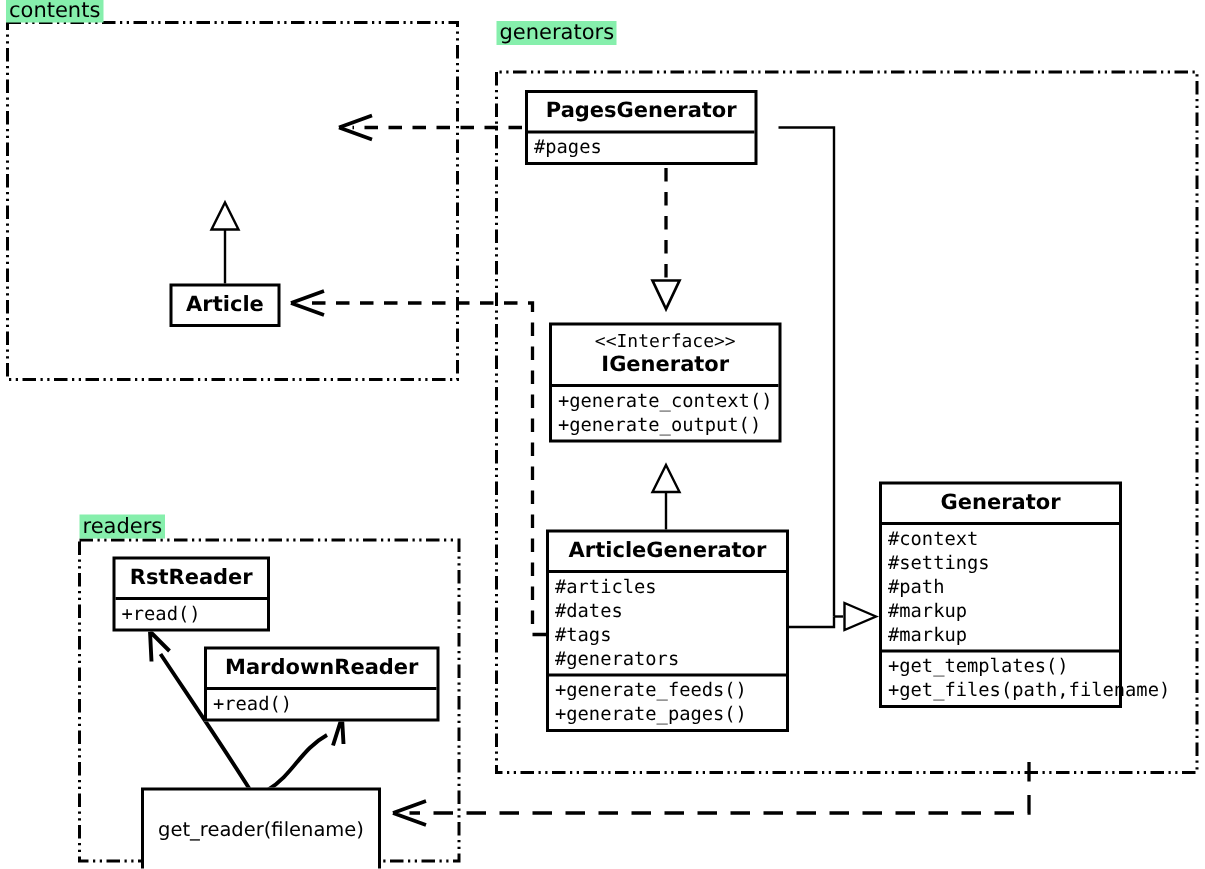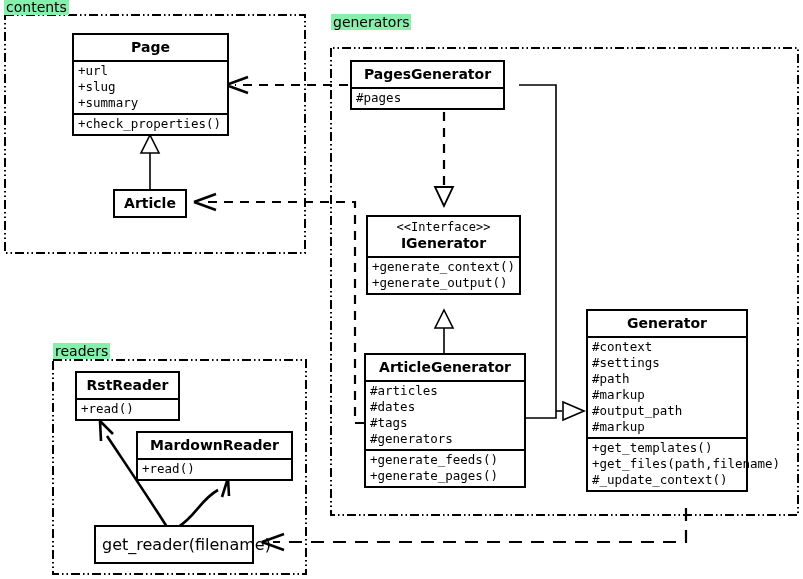--- a/index.html
+++ b/index.html
@@ -13,22 +13,22 @@
   
   .cls{position:absolute;box-sizing:border-box;border:2px solid #000;background:#fff;}
   .cls .name{font-weight:bold;font-size:14px;text-align:center;padding:4px 6px 5px 6px;
              font-family:"DejaVu Sans", sans-serif;white-space:nowrap;}
   .cls .stereo{font-weight:normal;font-size:12px;text-align:center;
                font-family:"DejaVu Sans Mono", monospace;padding:3px 6px 0 6px;}
   .cls .sep{border-top:2px solid #000;}
   .cls .compartment{padding:1px 0 2px 0;}
   .cls .member{font-family:"DejaVu Sans Mono", monospace;font-size:12.5px;
                line-height:16px;padding:0 3px 0 4px;white-space:nowrap;color:#000;}
-  .cls.plain .label{font-family:"DejaVu Sans", sans-serif;font-size:16px;
-               text-align:center;padding:8px 6px;white-space:nowrap;}
+  .cls.plain .label{font-family:"DejaVu Sans", sans-serif;font-size:13px;
+               text-align:center;padding:19px 6px;white-space:nowrap;}
 </style>
 </head>
 <body>
 
 <div id="stage">
 
   <svg class="layer" viewBox="0 0 803 579" xmlns="http://www.w3.org/2000/svg">
 
     <rect x="5" y="15" width="300" height="238" fill="none" stroke="#000" stroke-width="2" stroke-dasharray="9,3,1.5,3,1.5,3"></rect>
 
@@ -64,31 +64,20 @@
     <path d="M 100 421 L 101 441 M 100 421 L 113 434" fill="none" stroke="#000" stroke-width="2.6"></path>
 
     <path d="M 178 527 C 196 516 200 500 218 490" fill="none" stroke="#000" stroke-width="2.6"></path>
     <path d="M 228 478 L 222 497 M 228 478 L 229 496" fill="none" stroke="#000" stroke-width="2.6"></path>
   </svg>
 
   <div class="pkg-label" style="left:4px;  top:-1px;">contents</div>
   <div class="pkg-label" style="left:331px; top:14px;">generators</div>
   <div class="pkg-label" style="left:53px;  top:343px;">readers</div>
 
-  <div class="cls" style="left:72px; top:33px; width:157px;">
-    <div class="name">Page</div>
-    <div class="compartment sep">
-      <div class="member">+url</div>
-      <div class="member">+slug</div>
-      <div class="member">+summary</div>
-    </div>
-    <div class="compartment sep">
-      <div class="member">+check_properties()</div>
-    </div>
-  </div>
 
   <div class="cls" style="left:113px; top:189px; width:74px;">
     <div class="name">Article</div>
   </div>
 
   <div class="cls" style="left:350px; top:60px; width:155px;">
     <div class="name">PagesGenerator</div>
     <div class="compartment sep">
       <div class="member">#pages</div>
     </div>
@@ -110,34 +99,32 @@
       <div class="member">#dates</div>
       <div class="member">#tags</div>
       <div class="member">#generators</div>
     </div>
     <div class="compartment sep">
       <div class="member">+generate_feeds()</div>
       <div class="member">+generate_pages()</div>
     </div>
   </div>
 
-  <div class="cls" style="left:586px; top:309px; width:162px;">
+  <div class="cls" style="left:586px; top:321px; width:162px;">
     <div class="name">Generator</div>
     <div class="compartment sep">
       <div class="member">#context</div>
       <div class="member">#settings</div>
       <div class="member">#path</div>
       <div class="member">#markup</div>
-      <div class="member">#output_path</div>
       <div class="member">#markup</div>
     </div>
     <div class="compartment sep">
       <div class="member">+get_templates()</div>
       <div class="member">+get_files(path,filename)</div>
-      <div class="member">#_update_context()</div>
     </div>
   </div>
 
   <div class="cls" style="left:75px; top:371px; width:105px;">
     <div class="name">RstReader</div>
     <div class="compartment sep">
       <div class="member">+read()</div>
     </div>
   </div>
 

